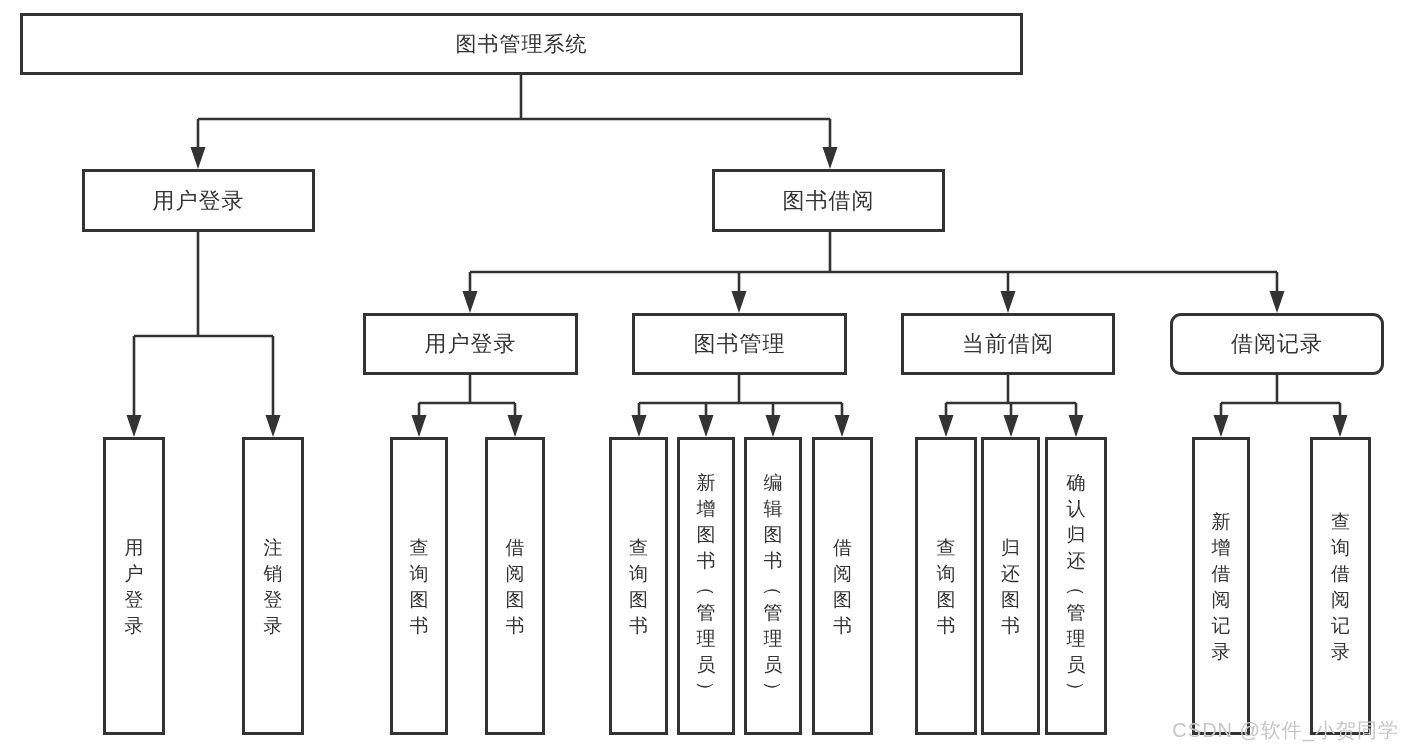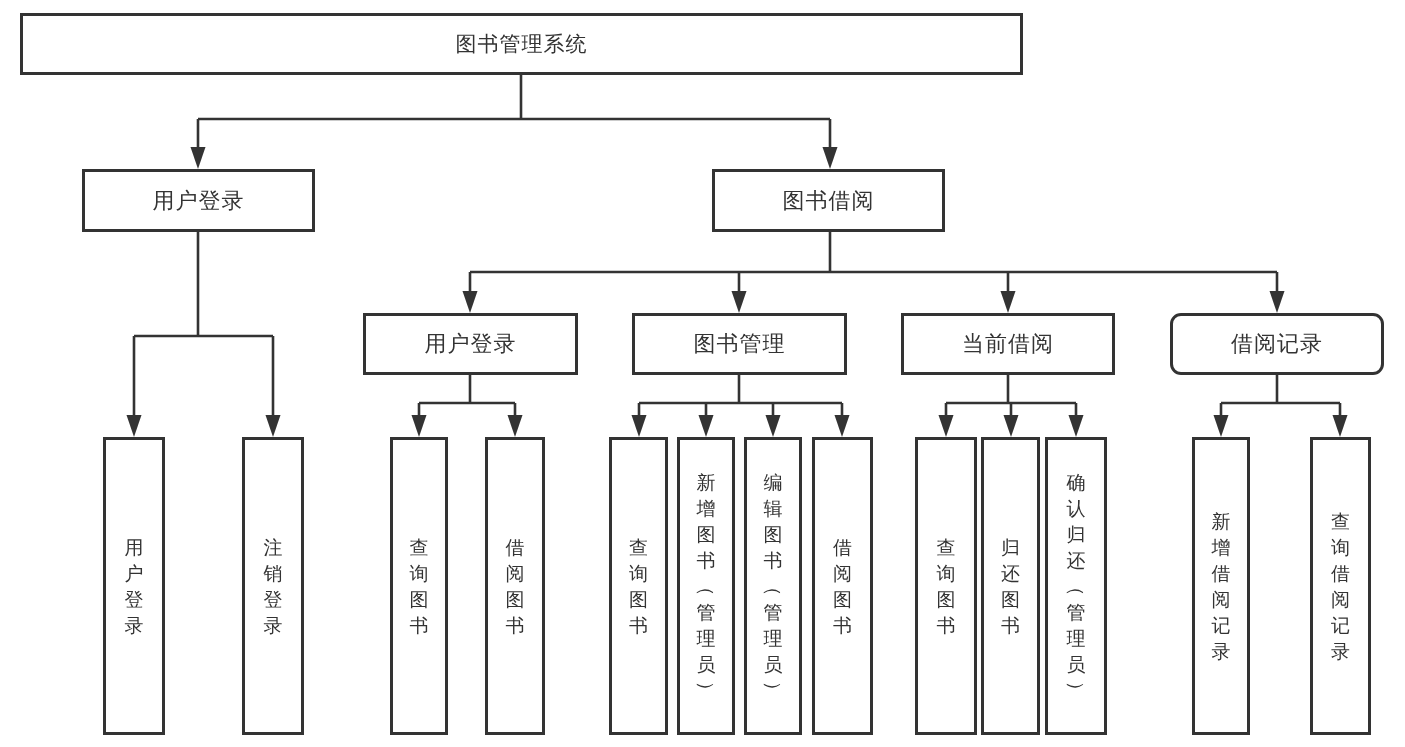--- a/index.html
+++ b/index.html
@@ -232,13 +232,14 @@
     </div>
   <div class="node vbox" style="left:1310px; top:437px; width:61px; height:298px;">
       <span>查</span>
       <span>询</span>
       <span>借</span>
       <span>阅</span>
       <span>记</span>
       <span>录</span>
     </div>
 
+  <div class="watermark">CSDN @软件_小贺同学</div>
 </div>
 
 </body></html>

